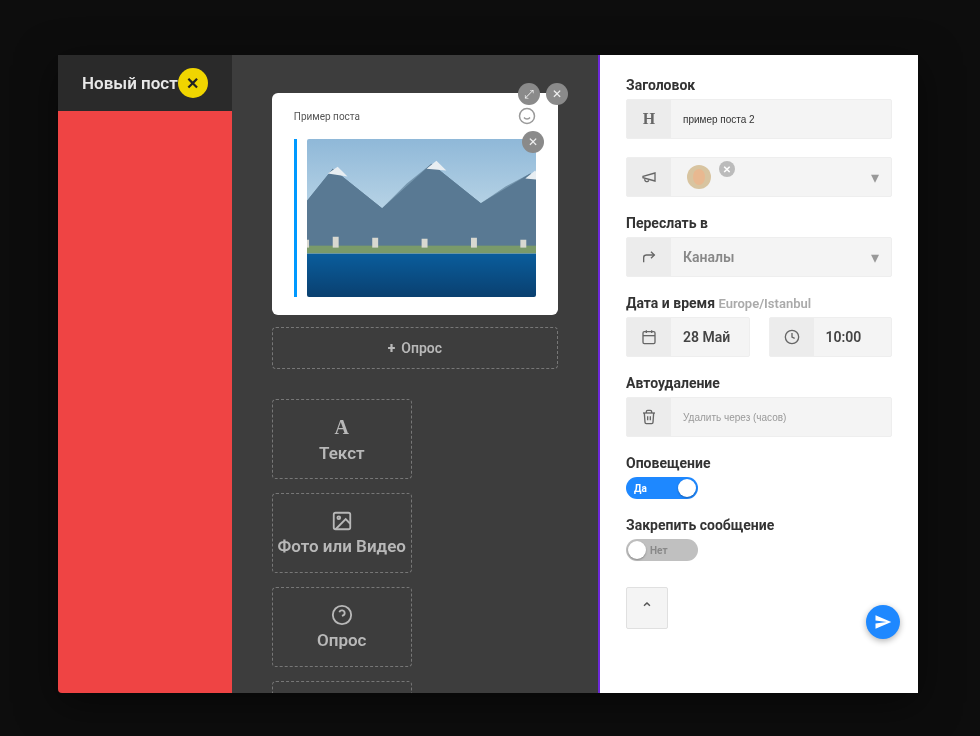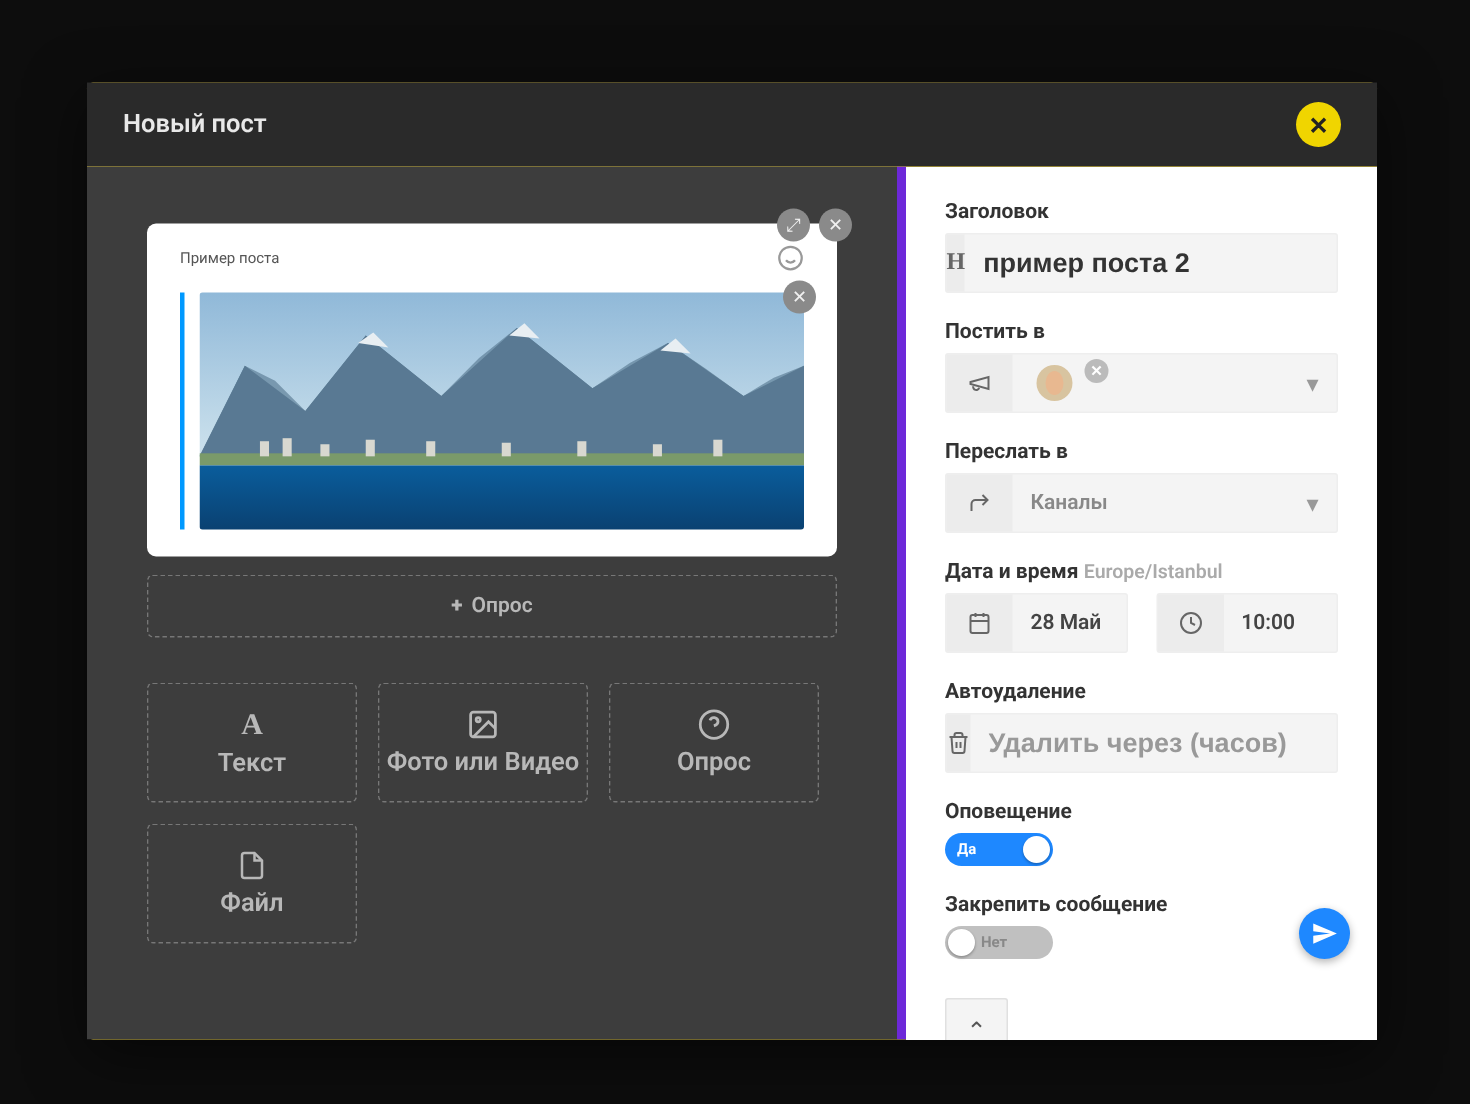--- a/index.html
+++ b/index.html
@@ -7,23 +7,23 @@
     width: 980px; height: 736px;
     background: #0d0d0d;
     font-family: -apple-system, BlinkMacSystemFont, "Segoe UI", Roboto, Arial, sans-serif;
     overflow: hidden;
     color: #333;
   }
   .modal {
     position: absolute;
     left: 58px; top: 55px;
     width: 860px; height: 638px;
-    background: #fde047;
+    background: #ef4444;
     border-radius: 4px;
-    display: flex; flex-direction: column;
+    display: flex; flex-direction: row;
     box-shadow: 0 10px 40px rgba(0,0,0,0.5);
   }
   .modal-header {
     height: 56px;
     display: flex; align-items: center; justify-content: space-between;
     padding: 0 24px;
     background: #2a2a2a;
   }
   .modal-title {
     color: #e8e8e8; font-size: 17px; font-weight: 600;
@@ -84,35 +84,35 @@
     width: 140px; height: 80px; border:1px dashed #777; border-radius:4px;
     display:flex; flex-direction:column; align-items:center; justify-content:center;
     color:#b8b8b8; cursor:pointer; gap:4px;
   }
   .attach-tile .tlabel { font-size:17px; font-weight:600; }
   .attach-icon { font-size:20px; font-family: Georgia, serif; }
   
   .right-pane {
     width: 320px; background:#fff; padding: 22px 26px 12px 26px;
     overflow-y:auto; display:flex; flex-direction:column; gap:18px;
-    border-left:6px solid #6d28d9; position:relative;
+    border-left:2px solid #6d28d9; position:relative;
   }
   .field-label { font-size:14px; font-weight:700; color:#333; margin-bottom:6px; display:block;}
   .field-label .tz { color:#aaa; font-weight:600; font-size:13px;margin-top:28px;}
   .input-row {
     display:flex; align-items:stretch; height:40px;
     border:1px solid #eee; background:#f4f4f4; border-radius:2px;
   }
   .input-addon {
     width:44px; display:flex; align-items:center; justify-content:center;
     color:#666; background:#ececec; font-size:16px;
   }
   .input-main {
-    flex:1; border:none; background:transparent; padding:0 12px; font-size:18px;
-    color:#333; outline:none;font-weight:bold;
+    flex:1; border:none; background:transparent; padding:0 12px; font-size:10px;
+    color:#333; outline:none;
   }
   .input-main::placeholder { color:#999; }
   .input-text { flex:1; display:flex; align-items:center; padding:0 12px; font-size:14px; font-weight:600; color:#444;}
   .chev {
     width:32px; display:flex; align-items:center; justify-content:center; color:#999;
   }
   .avatar {
     width:24px; height:24px; border-radius:50%; background:#d8c4a0;
     position:relative; margin-left:4px;
   }
@@ -276,21 +276,20 @@
 
       <div>
         <span class="field-label">Заголовок</span>
         <div class="input-row">
           <div class="input-addon" style="font-family:Georgia,serif;font-weight:bold;">H</div>
           <input class="input-main" value="пример поста 2" style="">
         </div>
       </div>
 
       <div>
-        <span class="field-label">Постить в</span>
         <div class="input-row">
           <div class="input-addon">
             <svg width="16" height="16" viewBox="0 0 24 24" fill="none" stroke="#666" stroke-width="2">
                 <path d="M3 11l18-5v12L3 13v-2z"></path>
                 <path d="M11.6 16.8a3 3 0 1 1-5.8-1.6"></path>
               </svg>
           </div>
           <div class="input-text">
             <div style="position:relative;display:inline-block;">
               <div class="avatar"></div>

